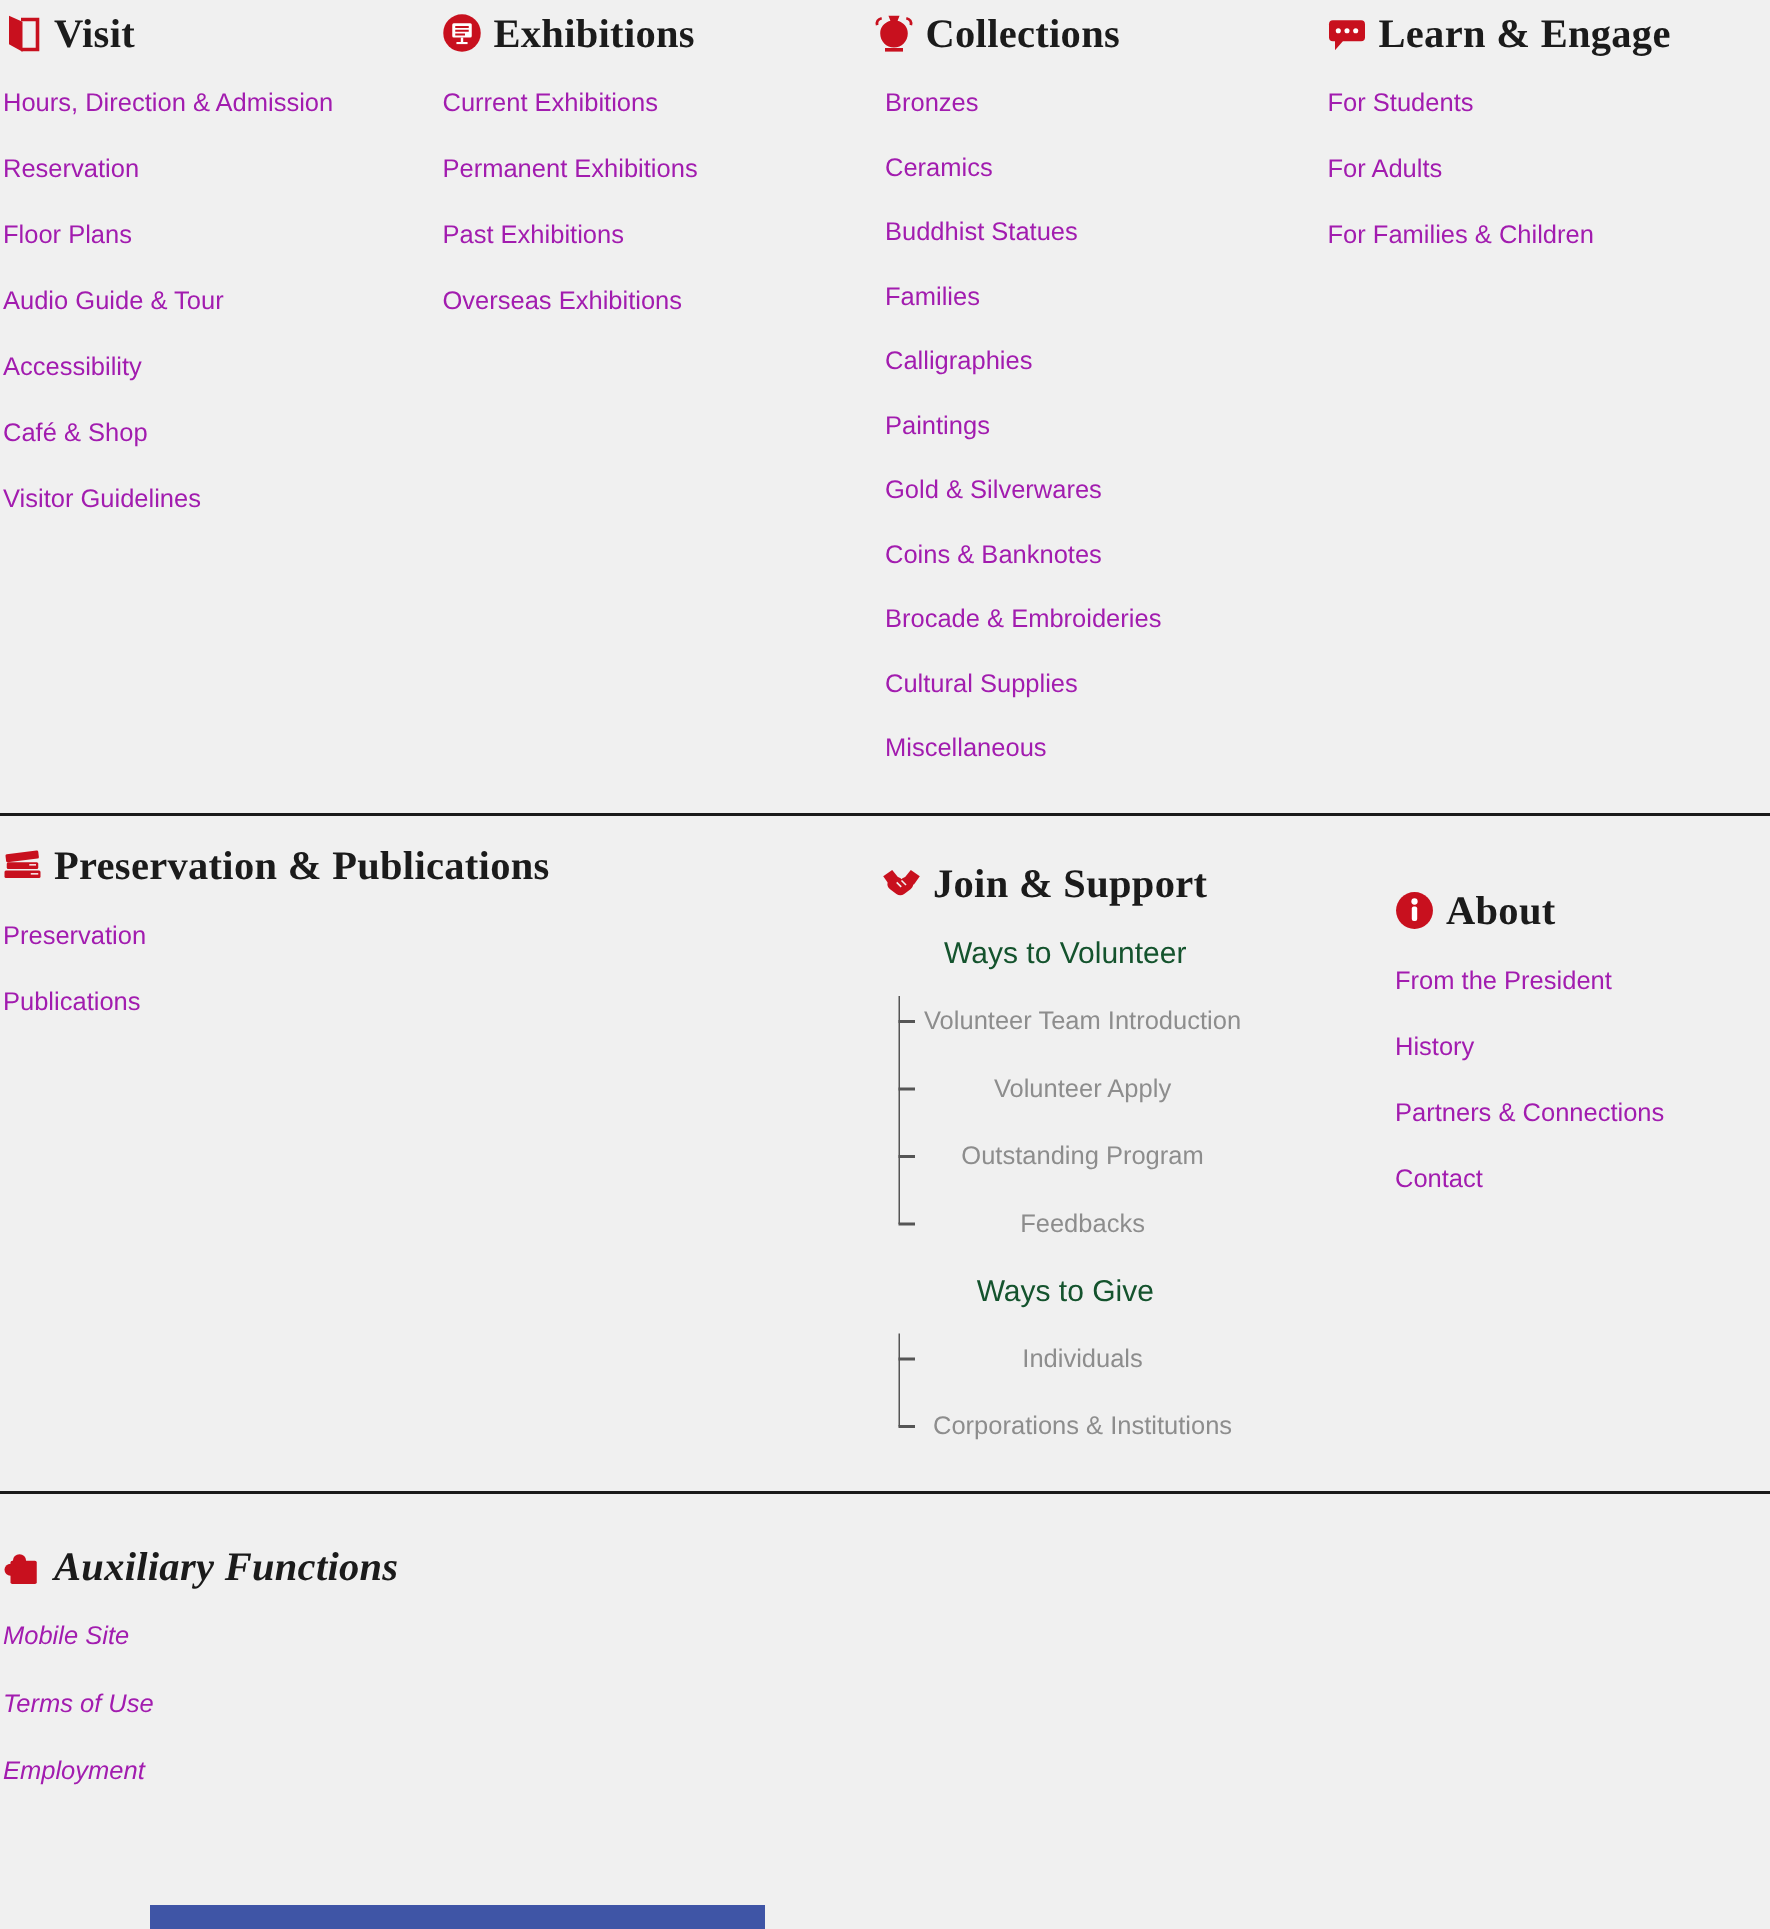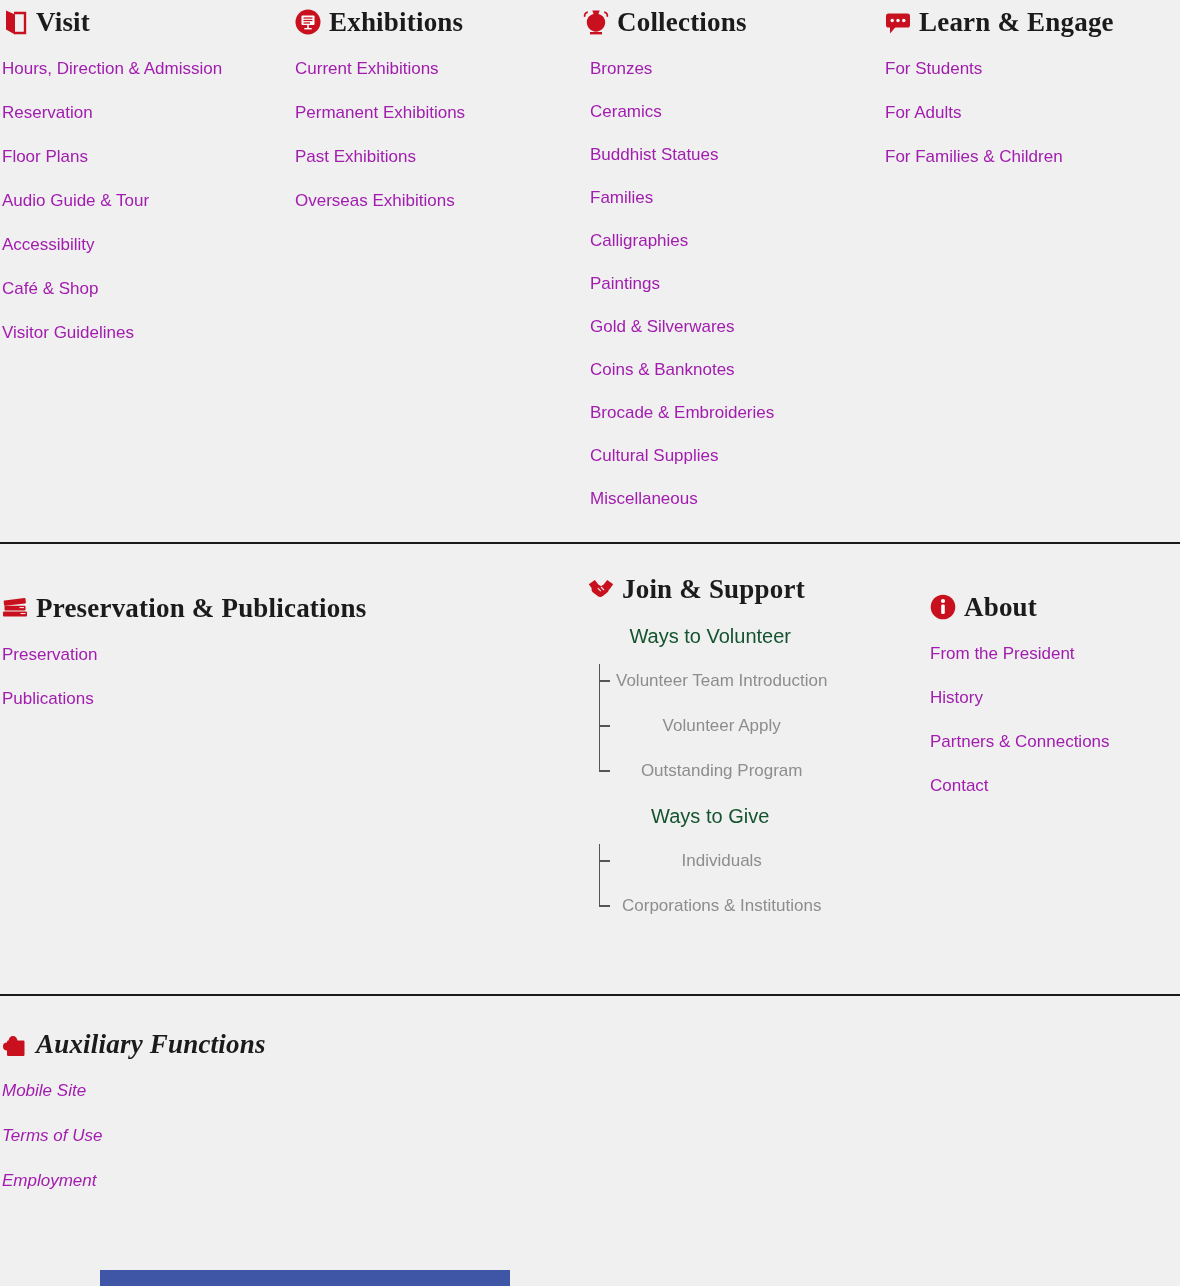--- a/index.html
+++ b/index.html
@@ -4,21 +4,21 @@
 <style>
   html,body{margin:0;padding:0;background:#f0f0f0;}
   .page{position:relative;width:1180px;height:1286px;background:#f0f0f0;overflow:hidden;
         font-family:"Liberation Sans","DejaVu Sans",sans-serif;border-radius:12px;}
 
   .column{position:absolute;}
   .col-visit{left:2px;top:4px;}
   .col-exhibitions{left:295px;top:4px;}
   .col-collections{left:583px;top:4px;}
   .col-learn-engage{left:885px;top:4px;}
-  .col-preservation-publications{left:2px;top:590px;}
+  .col-preservation-publications{left:2px;top:559px;}
   .col-join-support{left:588px;top:571px;}
   .col-about{left:930px;top:571px;margin-top:18px;}
   .col-auxiliary-functions{left:2px;top:1026px;font-style:italic;}
 
   .col-header{display:flex;align-items:center;gap:8px;height:36px;cursor:pointer;}
   .col-header .icon{width:26px;height:26px;flex:0 0 26px;display:inline-block;}
   .col-header .icon svg{display:block;width:26px;height:26px;}
   .col-title{font-family:"Liberation Serif","DejaVu Serif",serif;font-weight:700;
              font-size:27px;color:#1b1b1b;letter-spacing:.2px;white-space:nowrap;}
 
@@ -176,20 +176,21 @@
           </span>
           <span class="col-title">Join &amp; Support</span>
         </div>
         <div class="items">
           <div class="parent-item">Ways to Volunteer</div>
           <div class="sub">
             <div class="vline"></div>
             <div class="sub-item">Volunteer Team Introduction</div>
             <div class="sub-item">Volunteer Apply</div>
             <div class="sub-item">Outstanding Program</div>
+            <div class="sub-item">Feedbacks</div>
           </div>
           <div class="parent-item">Ways to Give</div>
           <div class="sub">
             <div class="vline"></div>
             <div class="sub-item">Individuals</div>
             <div class="sub-item">Corporations &amp; Institutions</div>
           </div>
         </div>
       </div>
       <div class="column col-about">

